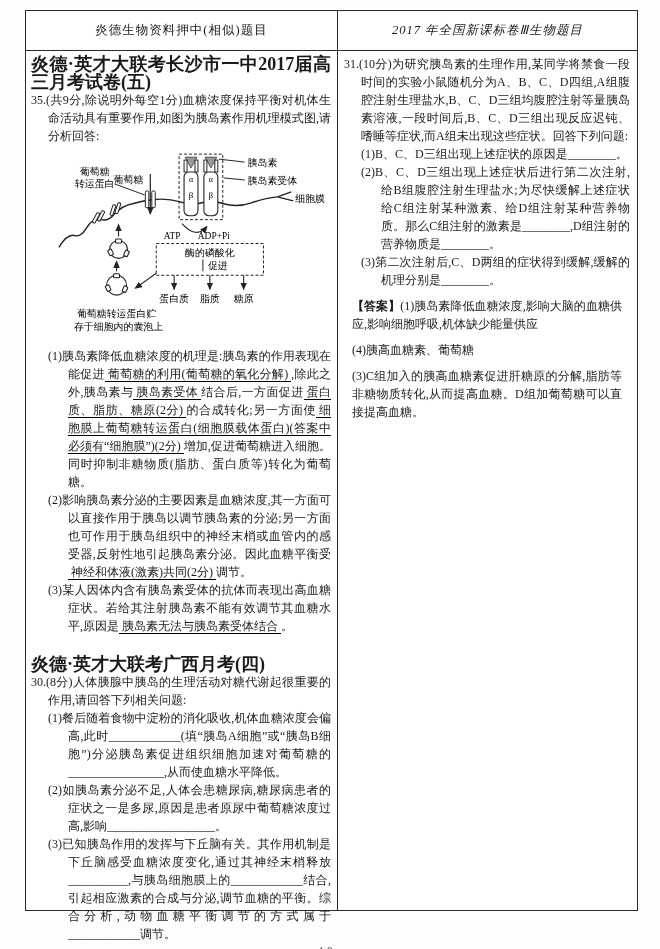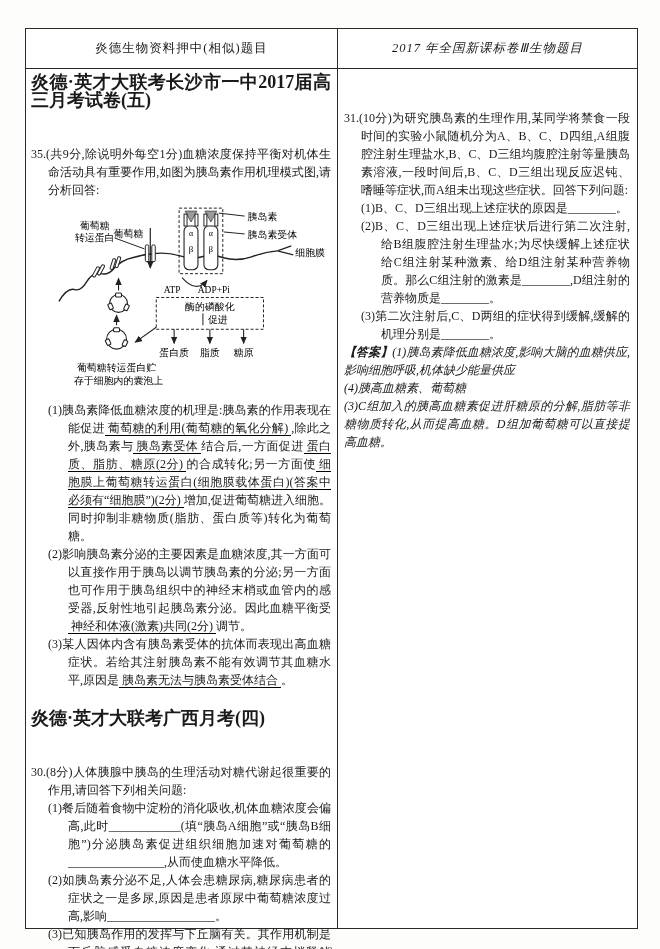--- a/index.html
+++ b/index.html
@@ -1,30 +1,30 @@
 <!DOCTYPE html>
 <html><head>
 <meta charset="utf-8">
 <style>
   * { margin:0; padding:0; box-sizing:border-box; }
   html,body { width:660px; height:949px; background:#fdfdfc; font-family:"Liberation Serif", serif; color:#1a1a1a; }
-  .sheet { position:absolute; left:25px; top:28px; width:613px; height:901px; border:1.5px solid #2a2a2a; background:#fff; }
+  .sheet { position:absolute; left:25px; top:10px; width:613px; height:901px; border:1.5px solid #2a2a2a; background:#fff; }
   .head-row { display:flex; height:40px; border-bottom:1.5px solid #2a2a2a; }
   .head-cell { display:flex; align-items:center; justify-content:center; font-size:12.5px; letter-spacing:1px; }
   .head-left { width:312px; border-right:1.5px solid #2a2a2a; }
   .head-right { flex:1;font-style:italic; }
   .body-row { display:flex; height:859px; }
   .col { font-size:12px; line-height:18px; text-align:justify; }
   .col-left { width:312px; border-right:1.5px solid #2a2a2a; padding:4px 6px 0 5px; }
   .col-right { flex:1; padding:4px 7px 0 6px; }
   .exam-title { font-weight:bold; font-size:18px; }
   .gap-top { margin-top:20px; }
-  .hang { padding-left:17px; text-indent:-17px;margin-top:36px; }
+  .hang { padding-left:17px; text-indent:-17px; }
   .item { margin-left:17px; padding-left:20px; text-indent:-20px; }
-  .ans { margin:0;font-style:italic; }
+  .ans { margin:8px; }
   .u { border-bottom:1px solid #000; padding:0 3px; }
   .b { font-weight:bold; }
   .diagram-wrap { margin:3px 0 4px 22px; }
   svg text { font-family:"Liberation Serif", serif; }
   .footer { position:absolute; left:0; top:944px; width:654px; text-align:center; font-size:11px; color:#555; letter-spacing:4px; }
 </style>
 </head>
 <body>
 
 <div class="sheet">

